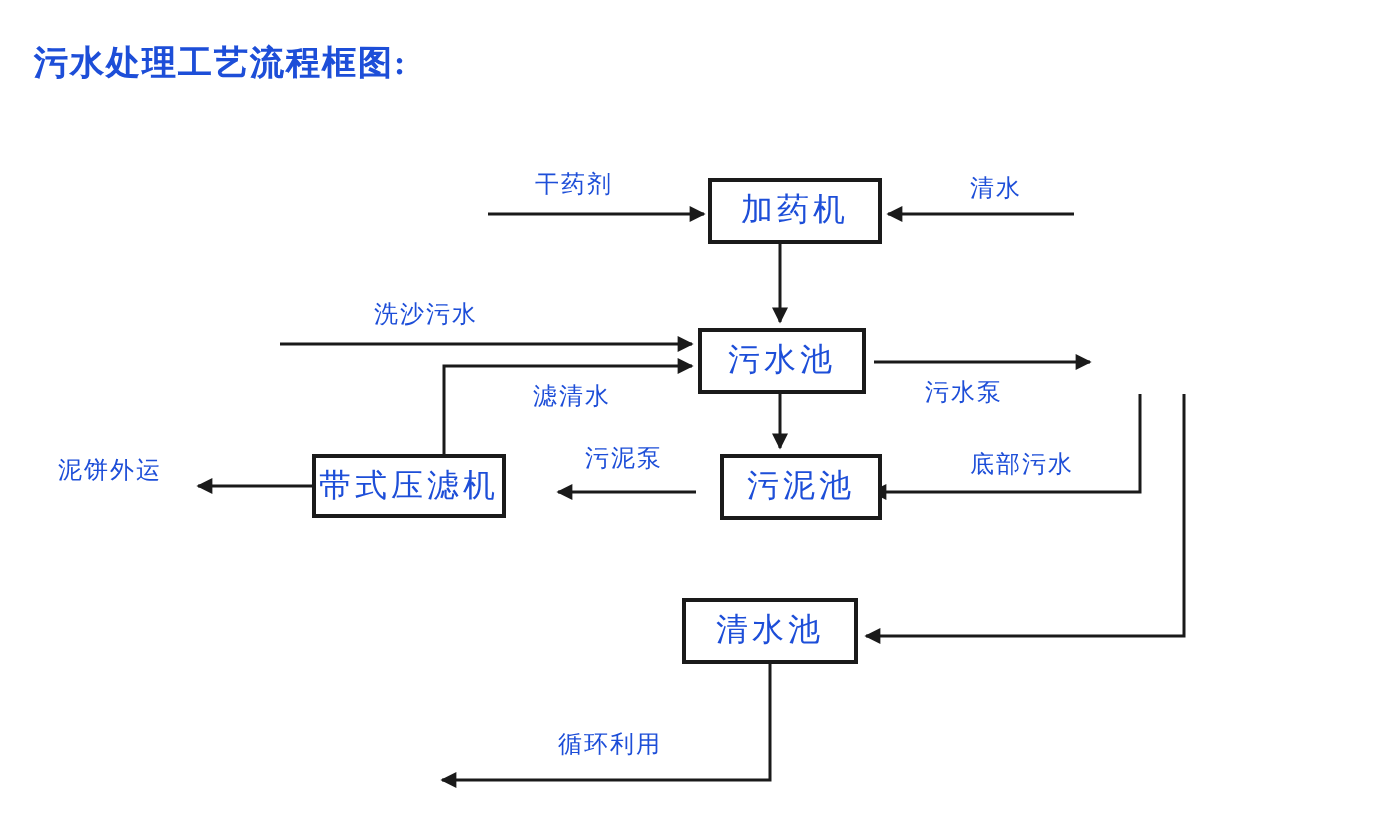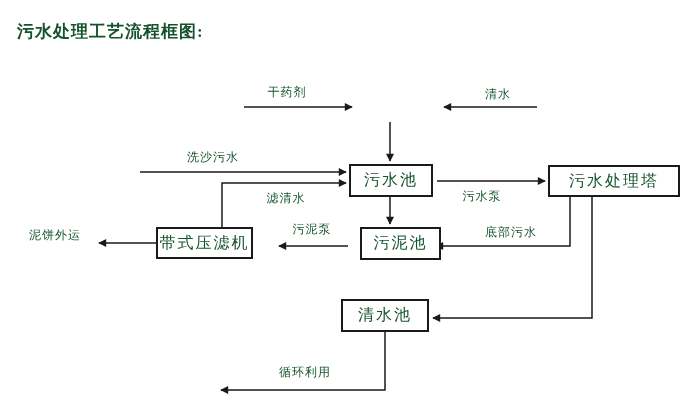--- a/index.html
+++ b/index.html
@@ -3,21 +3,21 @@
 <meta charset="utf-8">
 <style>
   * { margin: 0; padding: 0; box-sizing: border-box; }
   html, body { background: #ffffff; }
   .canvas {
     position: relative;
     width: 700px;
     height: 420px;
     background: #ffffff;
     font-family: "Liberation Serif", "DejaVu Serif", serif;
-    color: #14532d;
+    color: #1d4ed8;
     overflow: hidden;
   }
   .title {
     position: absolute;
     left: 17px;
     top: 20px;
     font-size: 17px;
     font-weight: bold;
     letter-spacing: 1px;
     white-space: nowrap;
@@ -95,25 +95,25 @@
       <path d="M348 246 L279 246" marker-end="url(#arrow)"></path>
 
       <path d="M156 243 L99 243" marker-end="url(#arrow)"></path>
 
       <path d="M592 197 L592 318 L433 318" marker-end="url(#arrow)"></path>
 
       <path d="M385 332 L385 390 L221 390" marker-end="url(#arrow)"></path>
     </g>
   </svg>
 
+  <div class="node node-dosing">
+    <span>加药机</span>
+  </div>
   <div class="node node-sewage">
     <span>污水池</span>
-  </div>
-  <div class="node node-tower">
-    <span>污水处理塔</span>
   </div>
   <div class="node node-sludge">
     <span>污泥池</span>
   </div>
   <div class="node node-belt">
     <span>带式压滤机</span>
   </div>
   <div class="node node-clean">
     <span>清水池</span>
   </div>

